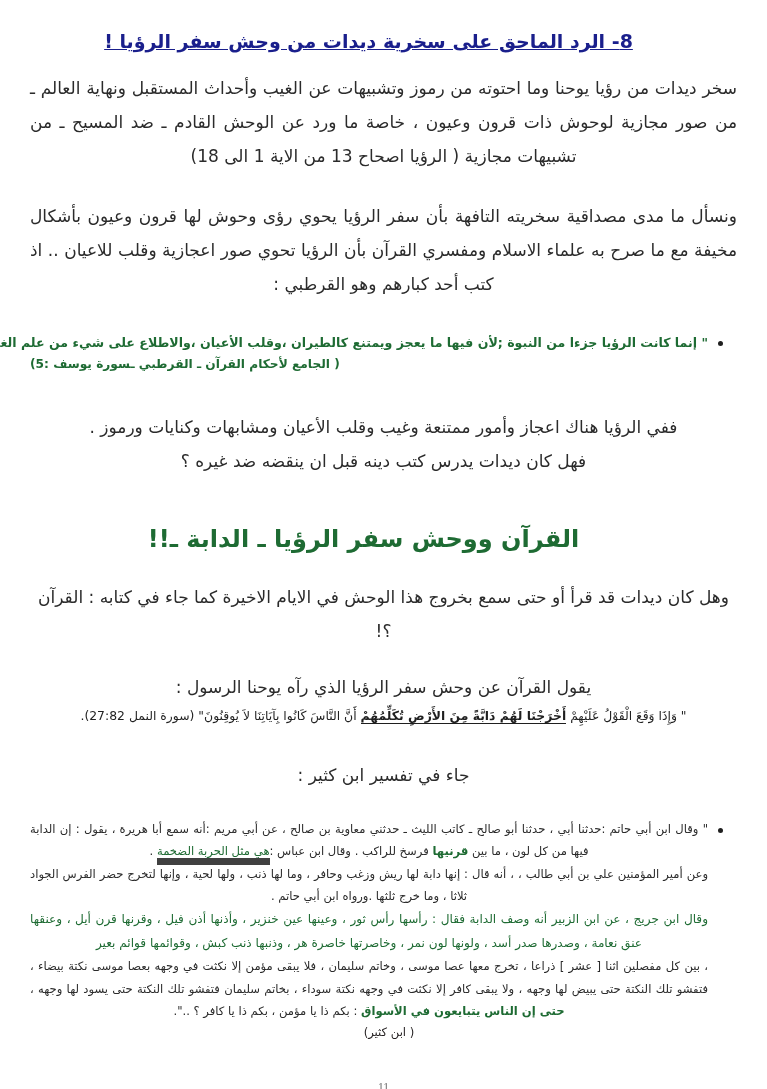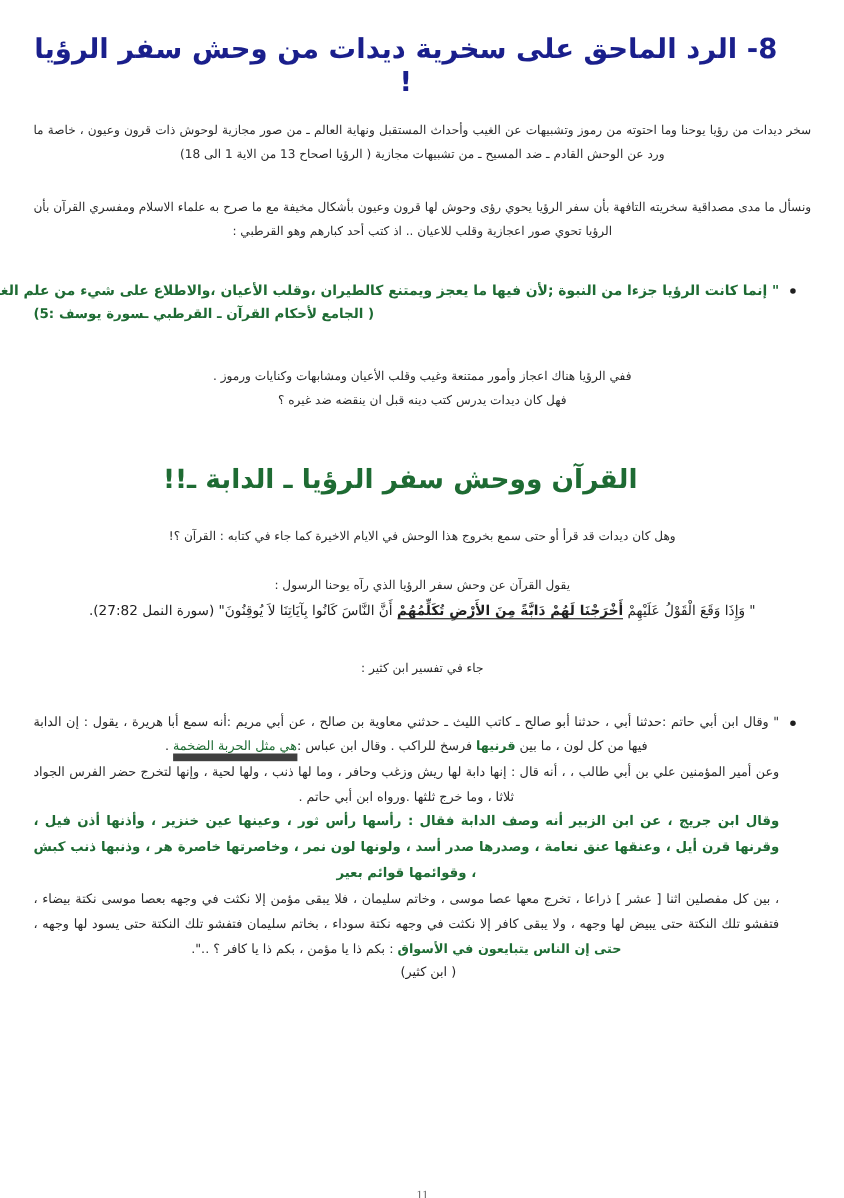--- a/index.html
+++ b/index.html
@@ -22,43 +22,44 @@
     box-sizing: border-box;
     padding: 0 30px;
   }
 
   
   .title-blue {
     direction: rtl;
     text-align: center;
     color: #1a1f8c;
     font-weight: bold;
-    font-size: 25px;
+    font-size: 19px;
     letter-spacing: -0.2px;
     margin: 30px 0 0 0;
     padding-right: 30px;
     line-height: 1.2;
+    text-decoration: underline;
   }
   .heading-green {
     direction: rtl;
     text-align: center;
     color: #1e6b33;
     font-weight: bold;
     font-size: 24px;
     margin: 0;
     padding-right: 40px;
     line-height: 1.25;
   }
 
   
   .para {
     direction: rtl;
     text-align: justify;
     text-align-last: center;
-    font-size: 11px;
+    font-size: 17px;
     line-height: 2.0;
     margin: 0;
     color: #2b2b2b;
   }
   .para.center-line { text-align: center; text-align-last: center; }
   .sp-18 { height: 18px; }
   .sp-22 { height: 22px; }
   .sp-26 { height: 26px; }
   .sp-30 { height: 30px; }
   .sp-34 { height: 34px; }
@@ -129,21 +130,21 @@
   .tafsir .g-under {
     color: #1e6b33;
     border-bottom: 7px solid #404040;
     margin-top: 31px;
   }
   .tafsir-green {
     direction: rtl;
     text-align: justify;
     text-align-last: center;
     color: #1e6b33;
-    font-weight: bold;
+    font-weight: normal;
     font-size: 12.1px;
     line-height: 1.95;
   }
   .attribution {
     direction: rtl;
     text-align: center;
     font-size: 11.6px;
     padding-left: 40px;
     margin-top: 2px;
   }

